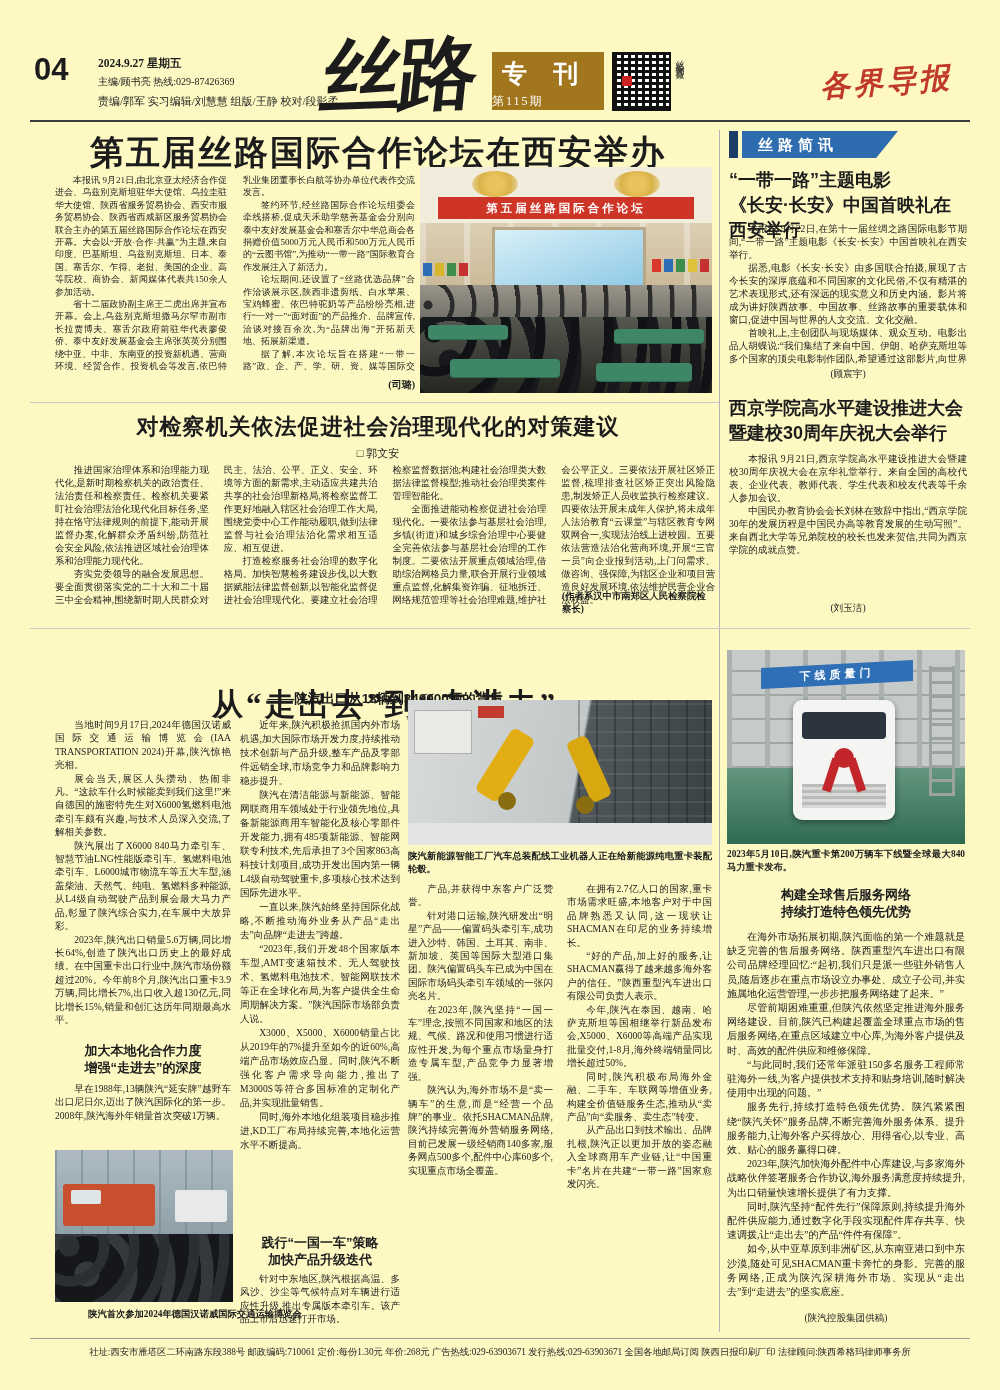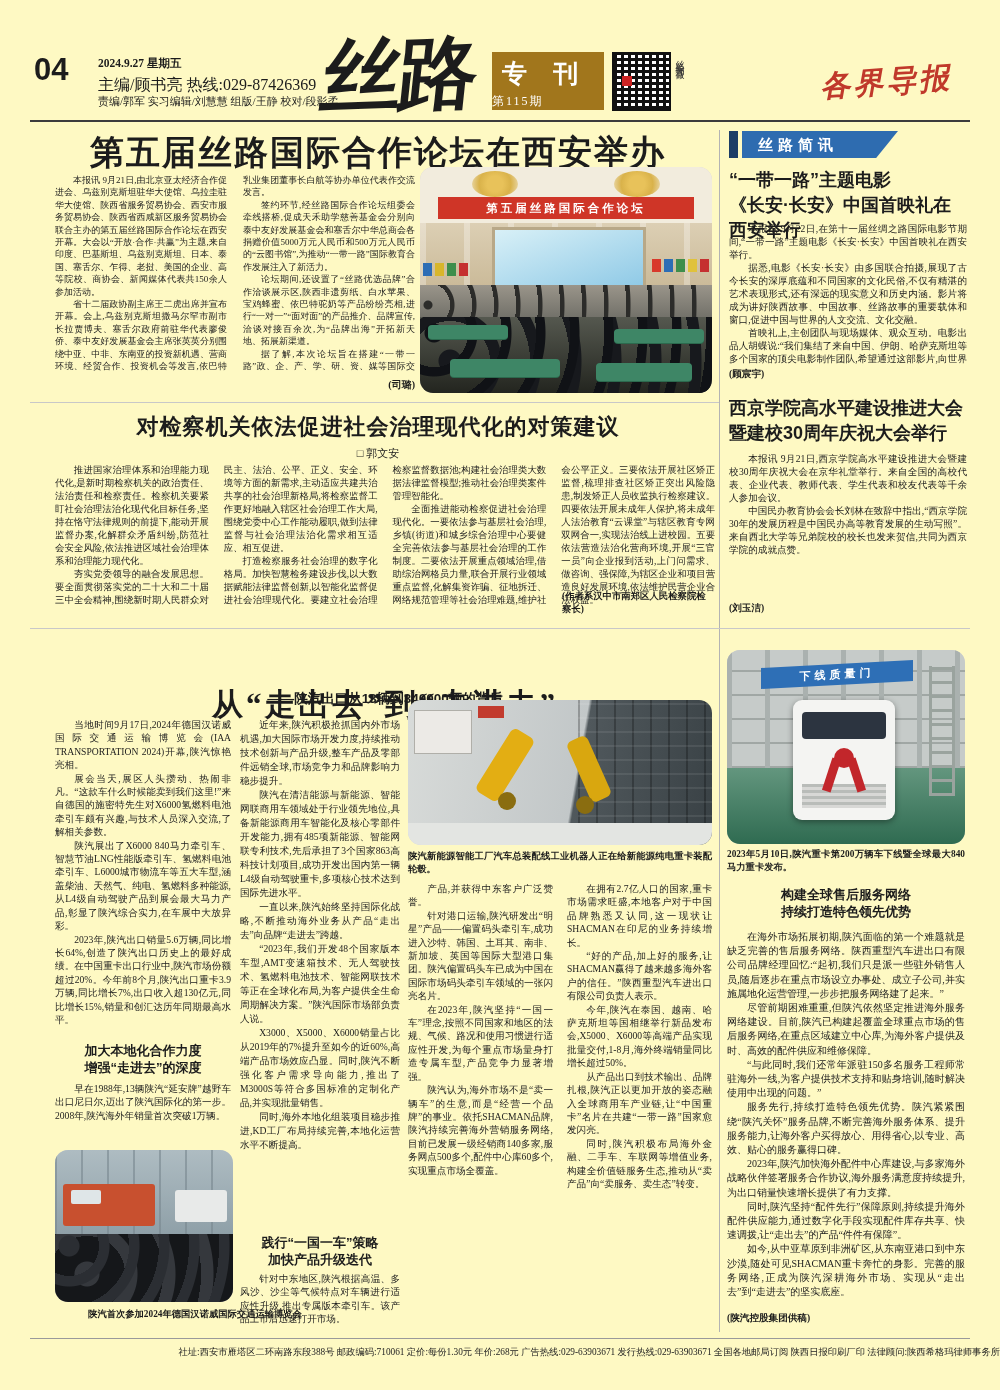--- a/index.html
+++ b/index.html
@@ -5,42 +5,42 @@
   html,body{margin:0;padding:0;background:#dcdcd8;}
   .page{position:relative;width:1000px;height:1390px;margin:0 auto;background:#fef9c3;
         font-family:"Liberation Serif","DejaVu Serif",serif;color:#1c1c1c;overflow:hidden;padding-left:48px;}
   .abs{position:absolute;}
   .flow p{margin:0;text-indent:2em;text-align:justify;}
   .center{text-align:center;}
   .rule{position:absolute;background:#3c3c3c;}
   
   #pagenum{left:34px;top:54px;font:900 31px/1 "Liberation Sans","DejaVu Sans",sans-serif;}
   #date-line{left:98px;top:56px;font-weight:bold;font-size:11.5px;}
-  #editor-line{left:98px;top:75px;font-size:16px;}
+  #editor-line{left:98px;top:75px;font-size:10px;}
   #staff-line{left:98px;top:94px;font-size:11px;}
   #masthead{left:322px;top:22px;font-size:80px;font-weight:900;letter-spacing:-4px;
             transform:skewX(-8deg) rotate(-2deg);font-family:"DejaVu Serif",serif;}
   #goldbox{left:492px;top:52px;width:112px;height:58px;background:#a1761c;color:#fff;}
   #goldbox .gb1{font-size:25px;font-weight:800;letter-spacing:10px;padding-left:10px;margin-top:5px;}
   #goldbox .gb2{font-size:12px;letter-spacing:2px;margin-top:3px;}
   #qr{left:612px;top:52px;width:55px;height:55px;border:2px solid #111;background-color:#fff;
       background-image:repeating-linear-gradient(0deg,#111 0 3px,transparent 3px 6px),
                        repeating-linear-gradient(90deg,#111 0 3px,transparent 3px 7px);}
   #qr .seal{position:absolute;left:8px;top:22px;width:10px;height:10px;background:#c22;}
   #qrlabel{left:673px;top:53px;height:58px;writing-mode:vertical-rl;font-size:9px;letter-spacing:2px;color:#333;}
   #brand{left:820px;top:62px;font-size:30px;font-weight:bold;font-style:italic;color:#c0392b;
          letter-spacing:3px;transform:rotate(-4deg);font-family:"DejaVu Serif",serif;}
   #toprule{left:30px;top:120px;width:940px;height:2px;}
   
   #forum-headline{left:40px;top:130px;width:676px;text-align:center;font-size:34px;font-weight:900;letter-spacing:2px;}
   #forum-cols{left:55px;top:174px;width:360px;height:202px;column-count:2;column-gap:16px;
               font-size:9px;line-height:12.4px;overflow:hidden;}
   #forum-byline{left:240px;top:378px;width:175px;text-align:right;font-weight:bold;font-size:10px;}
   
-  .photo{position:absolute;overflow:hidden;background:#d8d5cc;border-radius:13px;}
+  .photo{position:absolute;overflow:hidden;background:#d8d5cc;}
   .photo *{position:absolute;}
   
   #forum-photo{left:420px;top:167px;width:292px;height:226px;}
   .ph-ceiling{left:0;top:0;width:100%;height:56px;background:#f2ecdd;}
   .chand{width:46px;height:26px;border-radius:50%;background:radial-gradient(circle,#e8c25a 0 30%,#d9b24a 60%,rgba(217,178,74,.2));top:4px;}
   .ph-wall{left:0;top:56px;width:100%;height:70px;background:linear-gradient(#dccfb4,#c9b896);
            background-image:repeating-linear-gradient(90deg,rgba(255,255,255,.3) 0 6px,transparent 6px 44px),linear-gradient(#dccfb4,#c9b896);}
   .ph-banner{left:18px;top:30px;right:18px;height:22px;background:#cf3527;color:#fff;
              font:bold 11.5px/22px "Liberation Sans",sans-serif;letter-spacing:3px;text-align:center;}
   .ph-screen{left:72px;top:60px;width:148px;height:58px;background:linear-gradient(160deg,#d8f0f7,#8ec9e6);border:3px solid #b8a888;}
@@ -92,21 +92,21 @@
   .tk-rig{right:10px;top:16px;width:20px;height:130px;border-left:3px solid #9aa39e;border-right:3px solid #9aa39e;
           background:repeating-linear-gradient(0deg,#9aa39e 0 3px,transparent 3px 14px);}
   
   #sidebar-vline{left:719px;top:130px;width:1px;height:1202px;background:#b3b3b3;}
   #briefs-tag{left:729px;top:131px;display:flex;height:27px;}
   .tagbar{width:9px;background:#1c3d66;margin-right:4px;}
   .tagbox{width:140px;background:#2e6cb0;clip-path:polygon(0 0,100% 0,86% 100%,0 100%);color:#fff;
           font:800 15px/27px "Liberation Sans","DejaVu Sans",sans-serif;padding-left:16px;letter-spacing:5px;}
   .brief-title{width:238px;font:800 18px/1.38 "Liberation Sans","DejaVu Sans",sans-serif;}
   .brief-body{width:238px;font-size:9.6px;line-height:13px;overflow:hidden;}
-  .byline{text-align:left;font-weight:bold;}
+  .byline{text-align:center;font-weight:normal;}
   #b1-title{left:729px;top:168px;}
   #b1-body{left:729px;top:222px;height:144px;}
   #b1-byline{left:729px;top:368px;width:238px;font-size:9.6px;}
   #b2-title{left:729px;top:396px;}
   #b2-body{left:729px;top:452px;height:148px;}
   #b2-byline{left:729px;top:602px;width:238px;font-size:9.6px;}
   
   #essay-rule{left:30px;top:402px;width:689px;height:1px;background:#c8c8c8;}
   #essay-title{left:40px;top:414px;width:676px;font:900 22px/1.2 "Liberation Sans","DejaVu Sans",sans-serif;letter-spacing:1px;}
   #essay-author{left:40px;top:446px;width:676px;font-size:11px;}
@@ -128,21 +128,21 @@
   .shl{display:block;}
   #cap-expo{left:30px;top:1308px;width:330px;text-align:center;font-size:9.3px;font-weight:bold;}
   #cap-robot{left:408px;top:850px;width:304px;font-size:9.3px;font-weight:bold;line-height:13px;text-align:justify;}
   #sh-colC{left:408px;top:882px;width:304px;height:448px;column-count:2;column-gap:14px;}
   #cap-truck{left:727px;top:848px;width:238px;font-size:9.3px;font-weight:bold;line-height:13px;text-align:justify;}
   #sh-sub3{left:727px;top:886px;width:238px;}
   #sh-colD{left:727px;top:930px;width:238px;height:380px;font-size:10px;line-height:14.2px;}
   #sh-byline{left:727px;top:1312px;width:238px;font-size:9.6px;}
   
   #footer-rule{left:30px;top:1338px;width:940px;height:1px;background:#9a9a9a;}
-  #footer-text{left:0;top:1346px;width:1000px;text-align:right;font-size:9.3px;color:#222;}
+  #footer-text{left:0;top:1346px;width:1000px;text-align:center;font-size:9.3px;color:#222;}
 </style>
 </head>
 <body>
 
 <div class="page">
 
   <div class="abs" id="pagenum">04</div>
   <div class="abs" id="date-line">2024.9.27  星期五</div>
   <div class="abs" id="editor-line">主编/顾书亮  热线:029-87426369</div>
   <div class="abs" id="staff-line">责编/郭军  实习编辑/刘慧慧  组版/王静  校对/段影柔</div>
@@ -278,22 +278,22 @@
   </div>
   <div class="abs" id="cap-robot">陕汽新能源智能工厂汽车总装配线工业机器人正在给新能源纯电重卡装配轮毂。</div>
   <div class="abs flow bcol" id="sh-colC">
       <p>产品,并获得中东客户广泛赞誉。</p>
       <p>针对港口运输,陕汽研发出“明星”产品——偏置码头牵引车,成功进入沙特、韩国、土耳其、南非、新加坡、英国等国际大型港口集团。陕汽偏置码头车已成为中国在国际市场码头牵引车领域的一张闪亮名片。</p>
       <p>在2023年,陕汽坚持“一国一车”理念,按照不同国家和地区的法规、气候、路况和使用习惯进行适应性开发,为每个重点市场量身打造专属车型,产品竞争力显著增强。</p>
       <p>陕汽认为,海外市场不是“卖一辆车”的生意,而是“经营一个品牌”的事业。依托SHACMAN品牌,陕汽持续完善海外营销服务网络,目前已发展一级经销商140多家,服务网点500多个,配件中心库60多个,实现重点市场全覆盖。</p>
       <p>在拥有2.7亿人口的国家,重卡市场需求旺盛,本地客户对于中国品牌熟悉又认同,这一现状让SHACMAN在印尼的业务持续增长。</p>
       <p>“好的产品,加上好的服务,让SHACMAN赢得了越来越多海外客户的信任。”陕西重型汽车进出口有限公司负责人表示。</p>
       <p>今年,陕汽在泰国、越南、哈萨克斯坦等国相继举行新品发布会,X5000、X6000等高端产品实现批量交付,1-8月,海外终端销量同比增长超过50%。</p>
+      <p>同时,陕汽积极布局海外金融、二手车、车联网等增值业务,构建全价值链服务生态,推动从“卖产品”向“卖服务、卖生态”转变。</p>
       <p>从产品出口到技术输出、品牌扎根,陕汽正以更加开放的姿态融入全球商用车产业链,让“中国重卡”名片在共建“一带一路”国家愈发闪亮。</p>
-      <p>同时,陕汽积极布局海外金融、二手车、车联网等增值业务,构建全价值链服务生态,推动从“卖产品”向“卖服务、卖生态”转变。</p>
     </div>
 
   <div class="photo" id="ph-expo">
     <div class="xp-top"></div>
     <div class="xp-truck"></div>
     <div class="xp-truckwin"></div>
     <div class="xp-van"></div>
     <div class="xp-crowd"></div>
   </div>
   <div class="abs" id="cap-expo">陕汽首次参加2024年德国汉诺威国际交通运输博览会</div>

